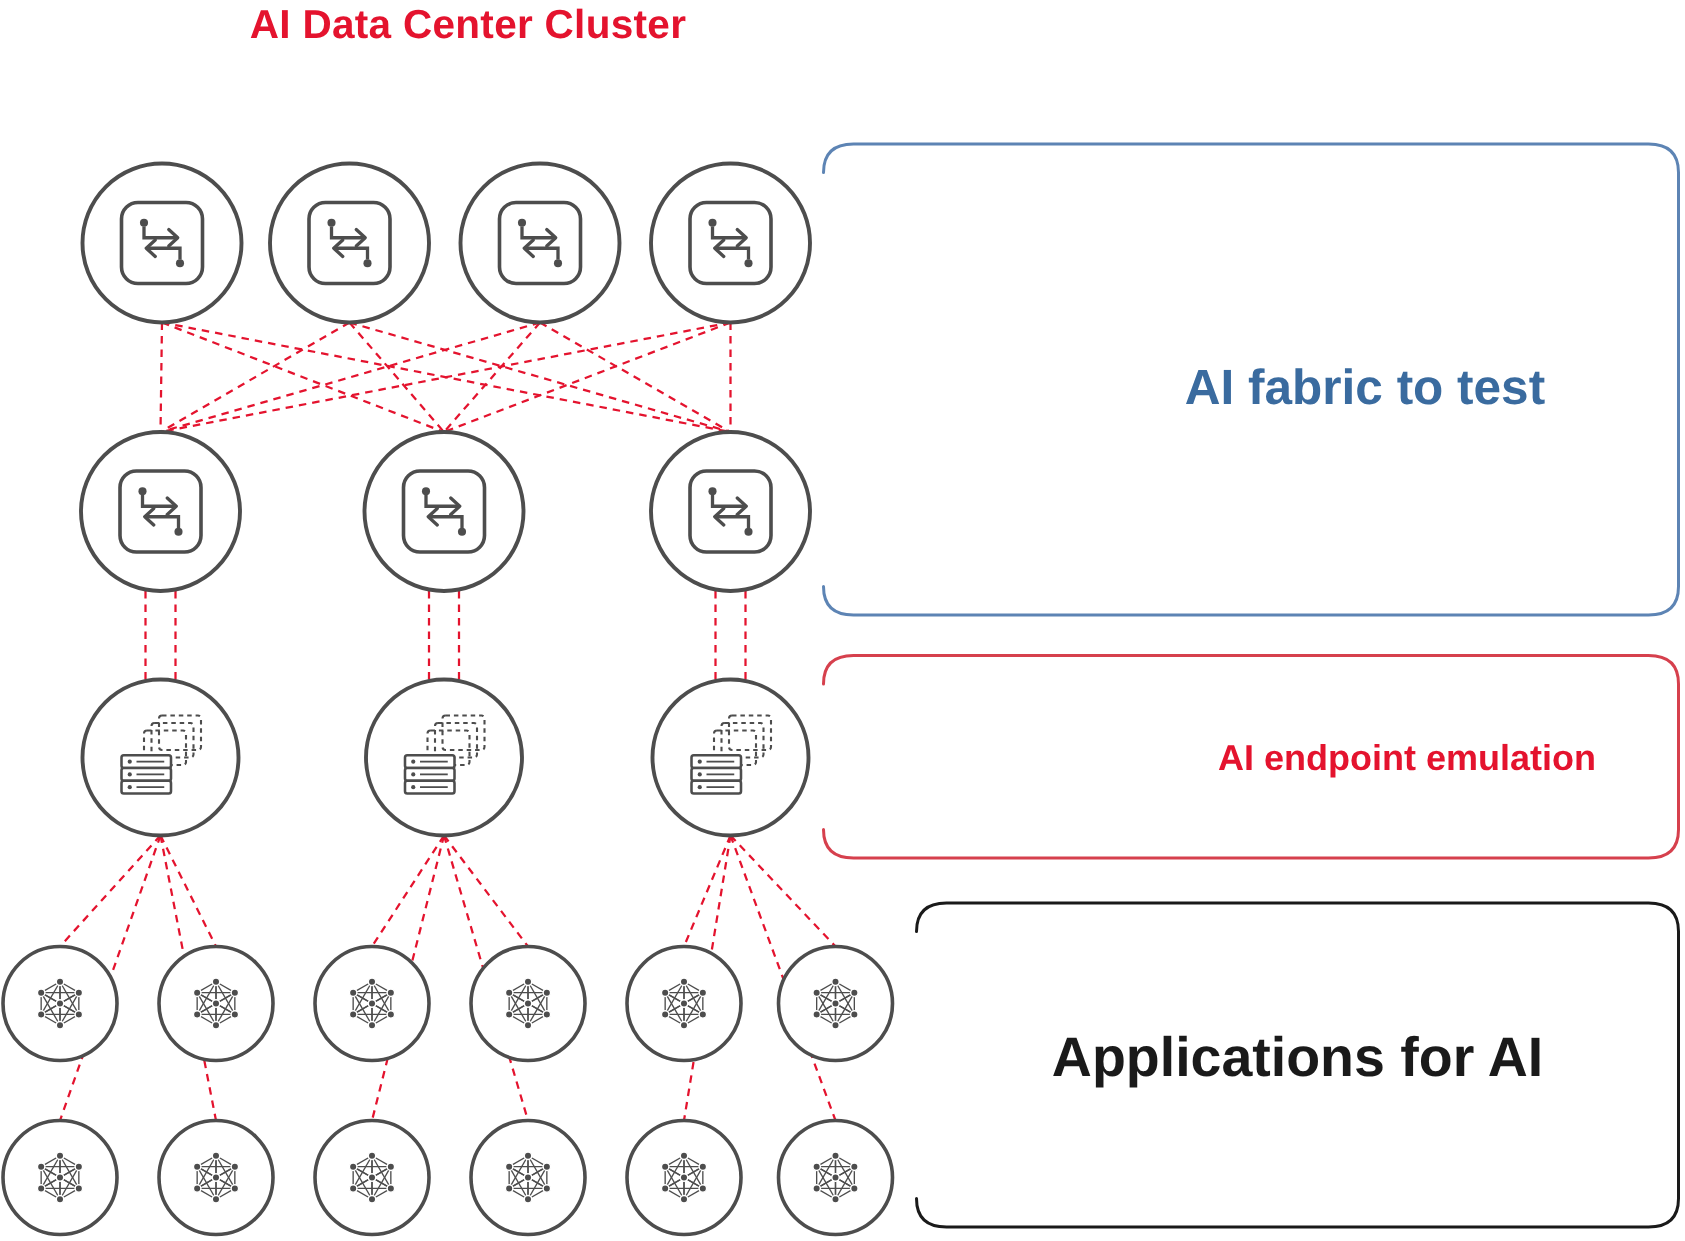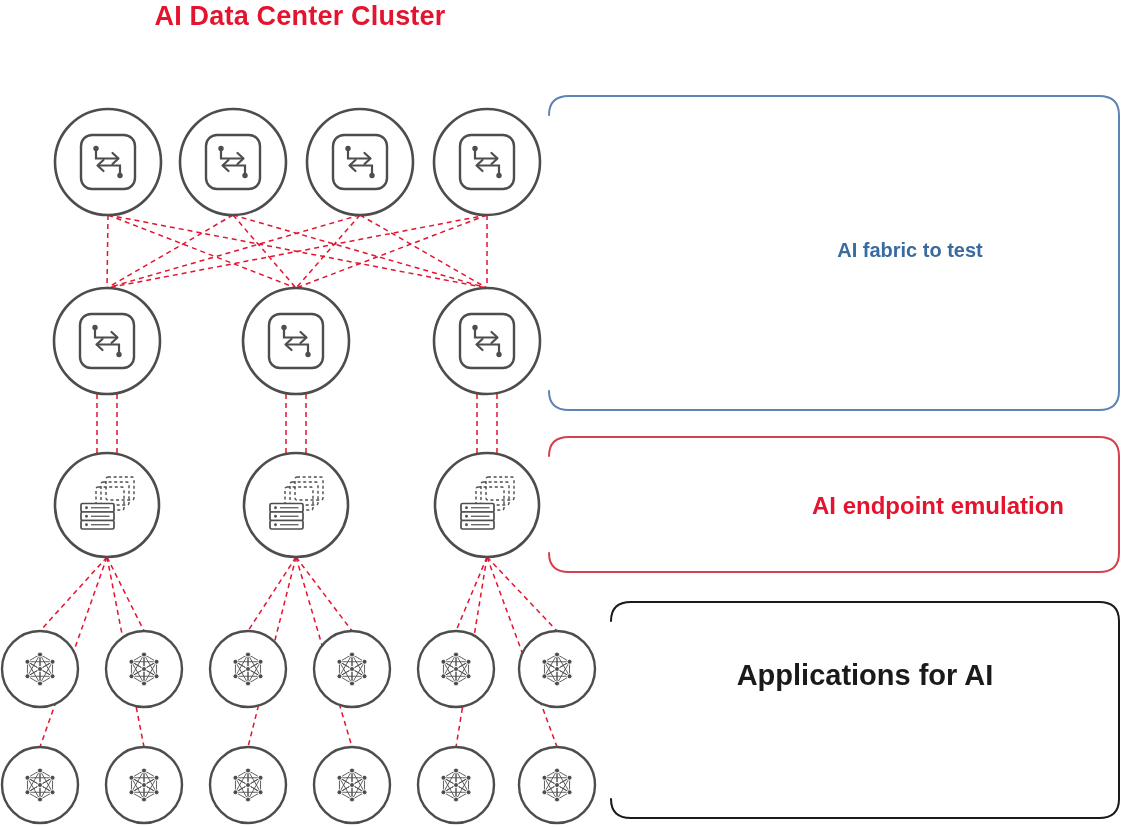--- a/index.html
+++ b/index.html
@@ -2,36 +2,36 @@
 <html style="--title: #e4132e; --connection: #e4132e; --node-stroke: #4d4d4d; --fabric-bracket: #5d84b4; --fabric-label: #3a6b9f; --endpoint-bracket: #d6404d; --endpoint-label: #e4132e; --apps-bracket: #1a1a1a; --apps-label: #1a1a1a;"><head>
 <meta charset="utf-8">
 <style>
   *{margin:0;padding:0;box-sizing:border-box}
   html,body{background:#ffffff}
   body{font-family:"Liberation Sans",sans-serif}
   #canvas{position:relative;width:1123px;height:827px;background:#fff;overflow:hidden}
 
   .title{position:absolute;top:1px;font-size:27px;font-weight:700;color:var(--title);
          text-align:center;letter-spacing:.2px;white-space:nowrap}
-  #title-left{left:4px;width:592px}
+  #title-left{left:16px;width:592px}
   #title-right{left:558px;width:548px}
 
   #diagram-svg{position:absolute;left:0;top:0}
 
   .bracket{position:absolute}
   .bracket svg{display:block;overflow:visible}
   .bracket path{fill:none;stroke-width:2;stroke-linecap:round}
   #bracket-fabric path{stroke:var(--fabric-bracket)}
   #bracket-endpoint path{stroke:var(--endpoint-bracket)}
   #bracket-apps path{stroke:var(--apps-bracket)}
 
   .bracket-label{position:absolute;font-weight:700;text-align:center;white-space:nowrap}
-  #fabric-label{left:700px;top:239px;width:420px;font-size:20px;color:var(--fabric-label)}
+  #fabric-label{left:700px;top:239px;width:420px;font-size:33px;color:var(--fabric-label)}
   #endpoint-label{left:728px;top:492px;width:420px;font-size:24px;color:var(--endpoint-label)}
-  #apps-label{left:618px;top:656px;width:494px;font-size:29px;line-height:38px;color:var(--apps-label)}
+  #apps-label{left:618px;top:686px;width:494px;font-size:37px;line-height:38px;color:var(--apps-label)}
 </style>
 </head>
 <body>
 
 <div id="canvas">
 
   <div class="title" id="title-left">AI Data Center Cluster</div>
 
   <svg id="diagram-svg" width="640" height="827" viewBox="0 0 640 827">
       <line x1="108" y1="215" x2="107" y2="288" stroke="#e4132e" stroke-width="1.5" stroke-dasharray="5 4"></line>

